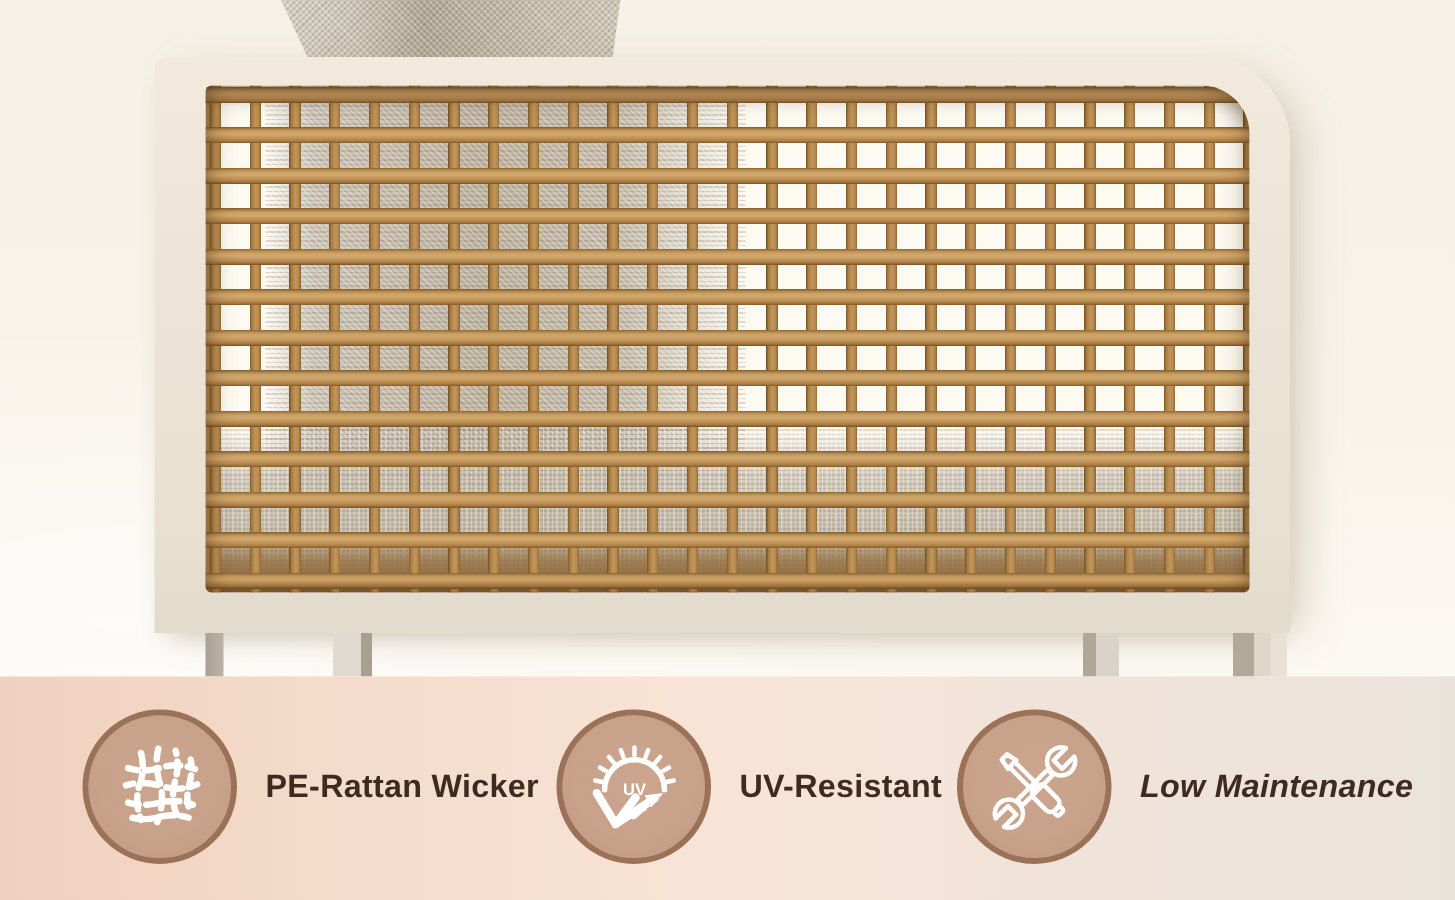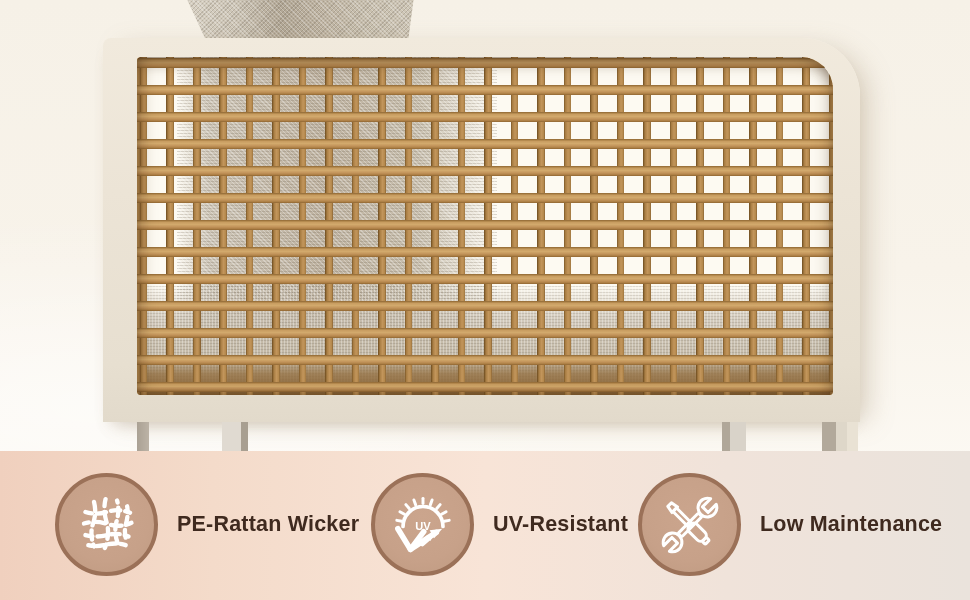--- a/index.html
+++ b/index.html
@@ -75,21 +75,21 @@
   .leg3{left:722px;width:24px;background:linear-gradient(90deg,#b0a799 0 35%,#d9d3c9 35%);}
   .leg4{left:822px;width:36px;background:linear-gradient(90deg,#b2a99b 0 38%,#ded7c9 38% 70%,#e9e2d4 70%);}
   
   .band{
     position:absolute;left:0;top:451px;width:970px;height:149px;
     background:linear-gradient(90deg,#f0d0be 0%,#f4dbca 22%,#f8e4d7 50%,#f0e3da 75%,#eae3dc 100%);
   }
   .feature{position:absolute;top:22px;display:flex;align-items:center;}
   .feature-1{left:55px;}
   .feature-2{left:371px;}
-  .feature-3{left:638px;}
+  .feature-3{left:638px;font-style:italic;}
   .badge{
     width:103px;height:103px;border-radius:50%;box-sizing:border-box;
     border:4px solid #9b7158;
     background:radial-gradient(circle at 50% 42%,#cba58d 0%,#c7a189 60%,#bf9a81 100%);
     display:flex;align-items:center;justify-content:center;flex:0 0 auto;
   }
   .badge svg{display:block;}
   .label{
     margin-left:19px;font-size:21.5px;font-weight:bold;color:#3f2a1f;
     white-space:nowrap;letter-spacing:.2px;

